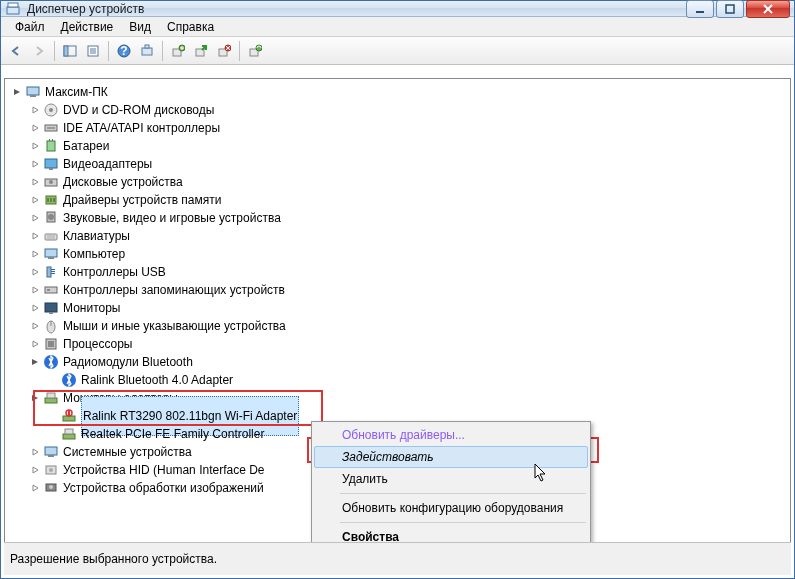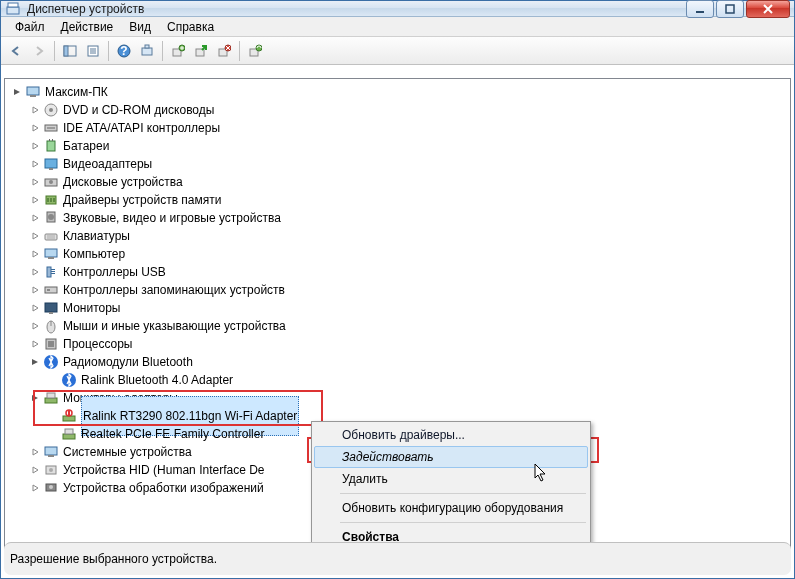--- a/index.html
+++ b/index.html
@@ -36,27 +36,27 @@
 .exp { width:12px; height:12px; display:inline-flex; align-items:center; justify-content:center; margin-right:2px; }
 .exp svg { display:block; }
 .devicon { width:16px; height:16px; margin-right:4px; display:inline-flex; align-items:center; justify-content:center; }
 .label { cursor: default; }
 .selected .label { background:#cde8ff; border:1px dotted #2a6fb5; padding:10px 1px; }
 .highlight-box { position:absolute; border:2px solid #d33; pointer-events:none; }
 
 
 .ctxmenu { position:absolute; background:#f1f1f1; border:1px solid #979797; box-shadow:2px 2px 4px rgba(0,0,0,.3); padding:2px; }
 .ctxitem { padding:4px 30px 4px 28px; cursor:default; white-space:nowrap; }
-.ctxitem.disabled { color:#0f172a; }
+.ctxitem.disabled { color:#8b5cf6; }
 .ctxitem.hover { background:#d6e8f7; border:1px solid #99c6ef; padding:3px 29px 3px 27px; border-radius:2px;font-style:italic; }
 .ctxitem.bold { font-weight:bold; }
 .ctxsep { height:1px; background:#d0d0d0; margin:3px 2px 3px 26px; }
 
 
-.statusbar { position:absolute; left:3px; right:3px; bottom:3px; height:20px; background:#f0f0f0; border-top:1px solid #c0c0c0; display:flex; align-items:center; padding:16px 6px;border-radius:7px; }
+.statusbar { position:absolute; left:3px; right:3px; bottom:3px; height:20px; background:#f0f0f0; border-top:1px solid #c0c0c0; display:flex; align-items:center; padding:16px 6px; }
 </style>
 </head>
 <body>
 
 <div class="win-frame">
 
   <div class="titlebar">
     <span class="ticon">
       <svg width="16" height="16">
           <rect x="2" y="6" width="12" height="7" fill="#d6e6f5" stroke="#4a77a8"></rect>

